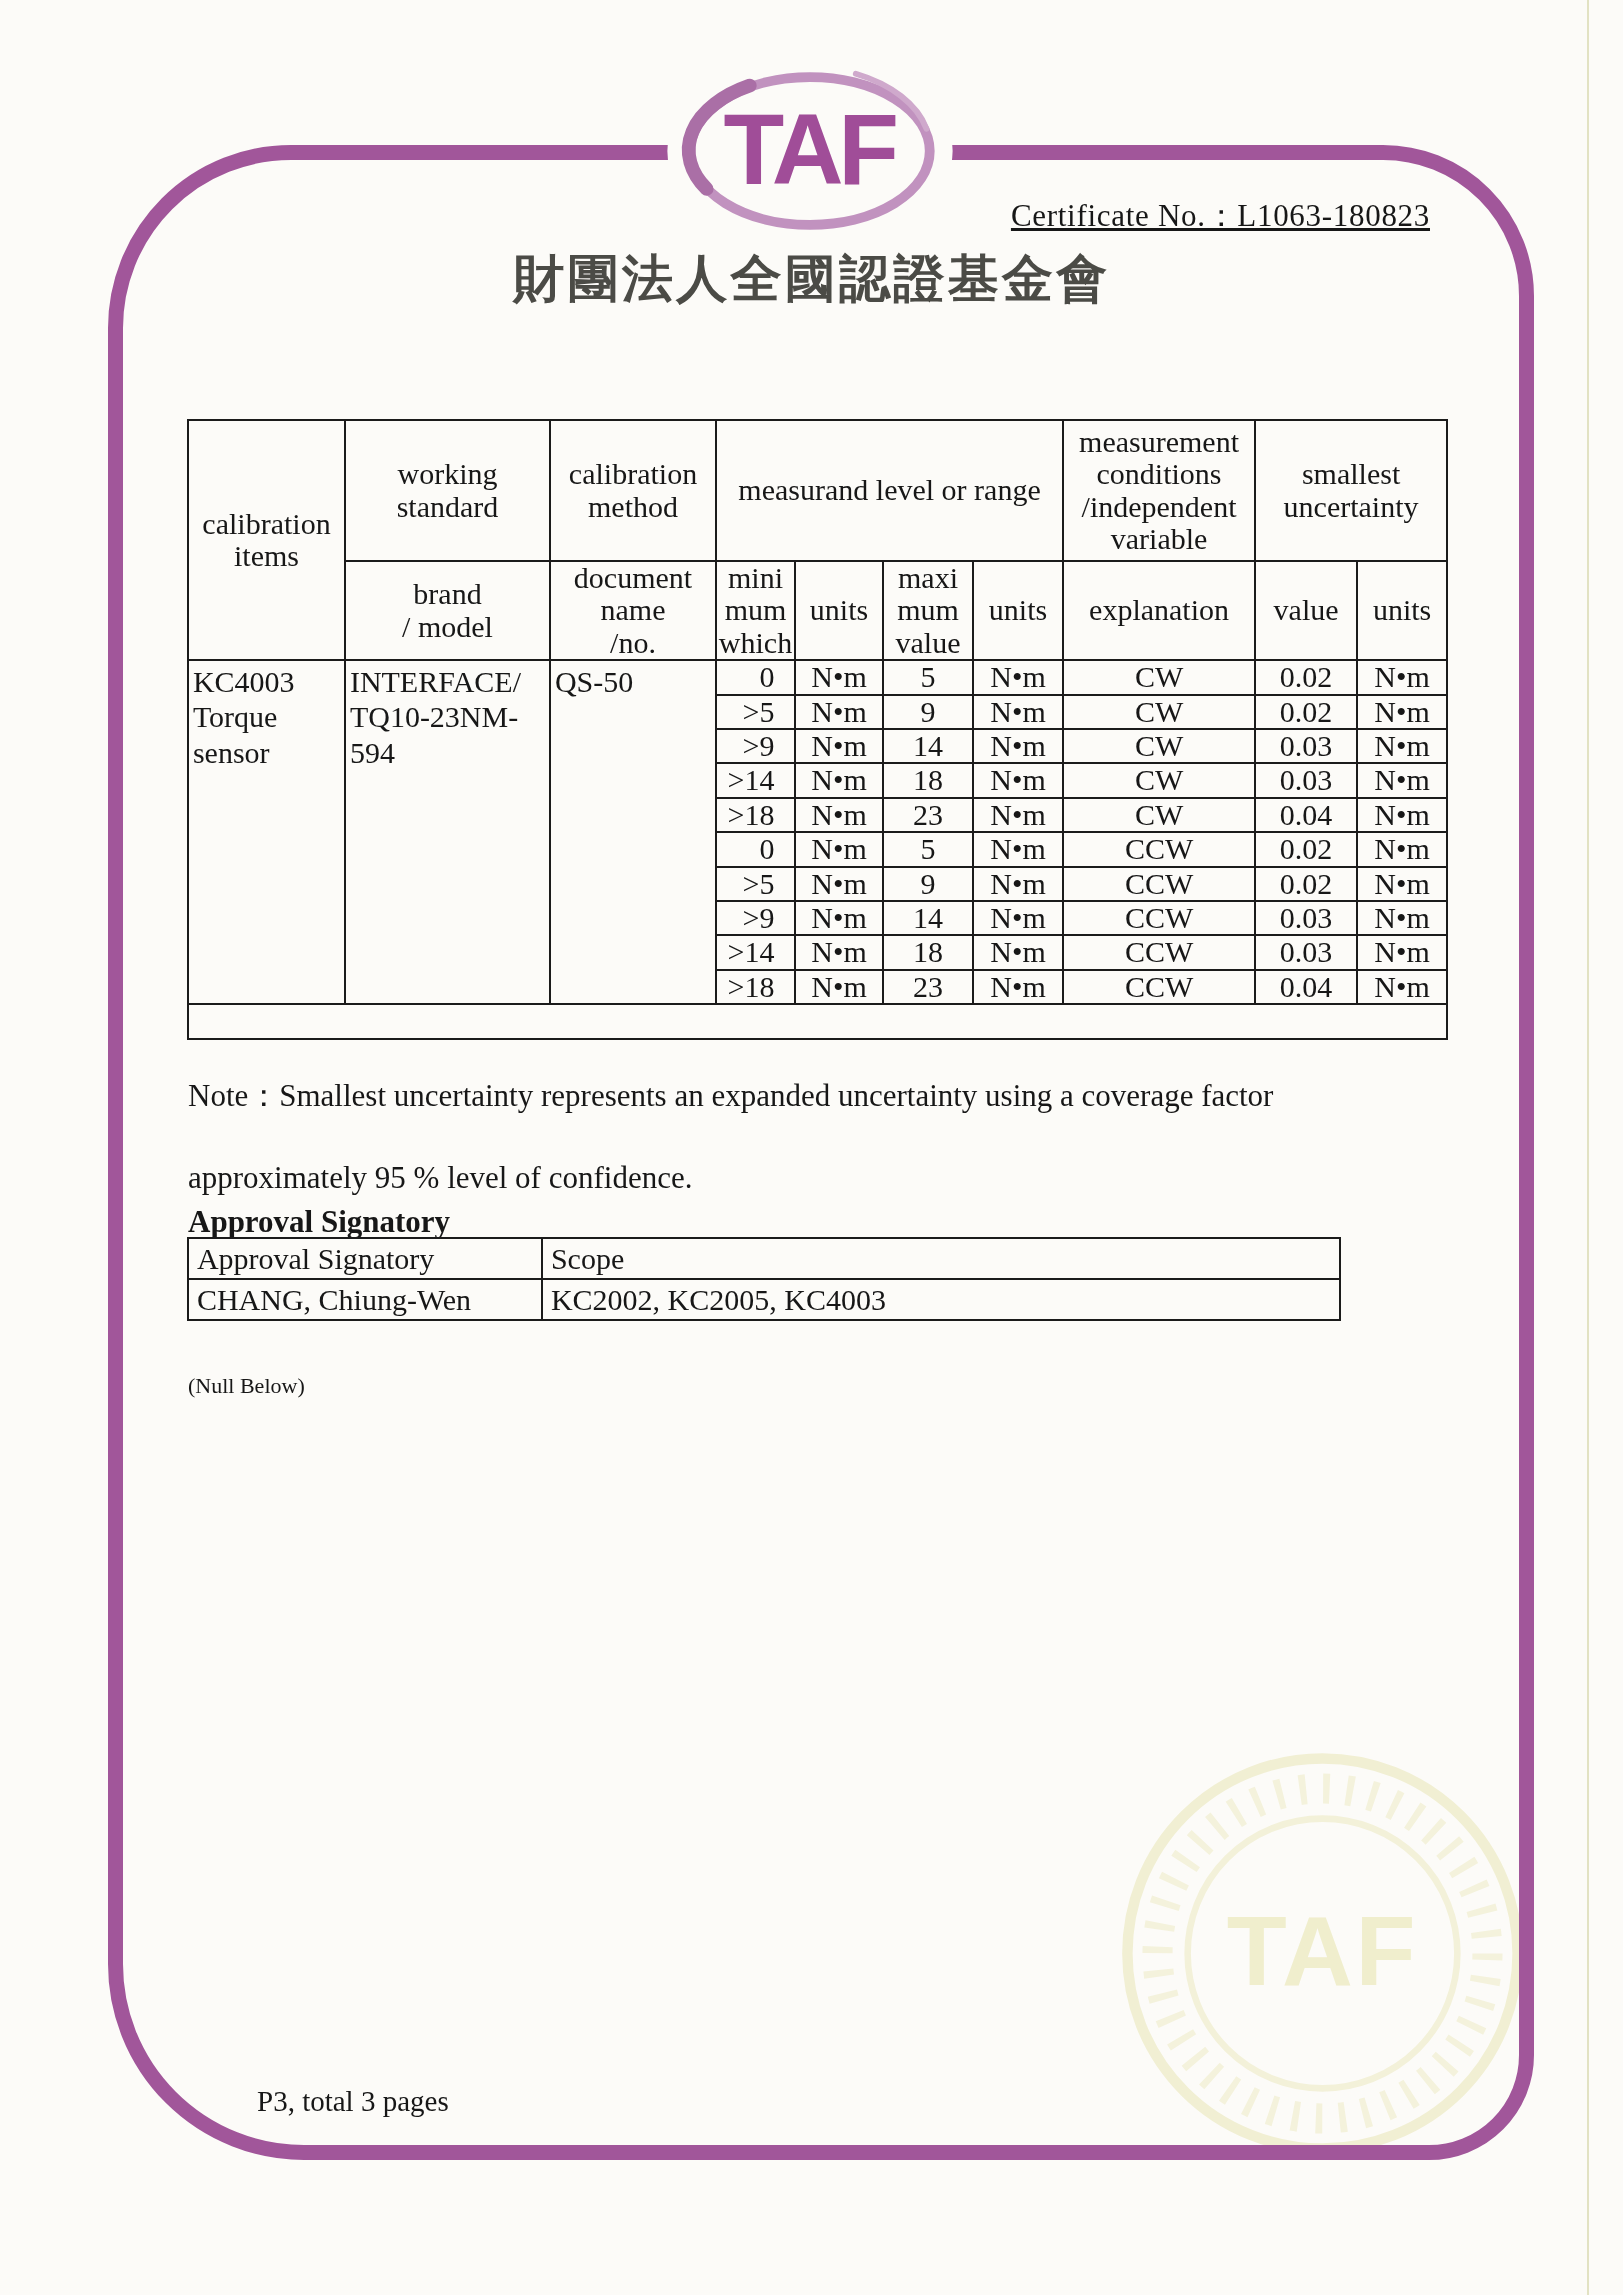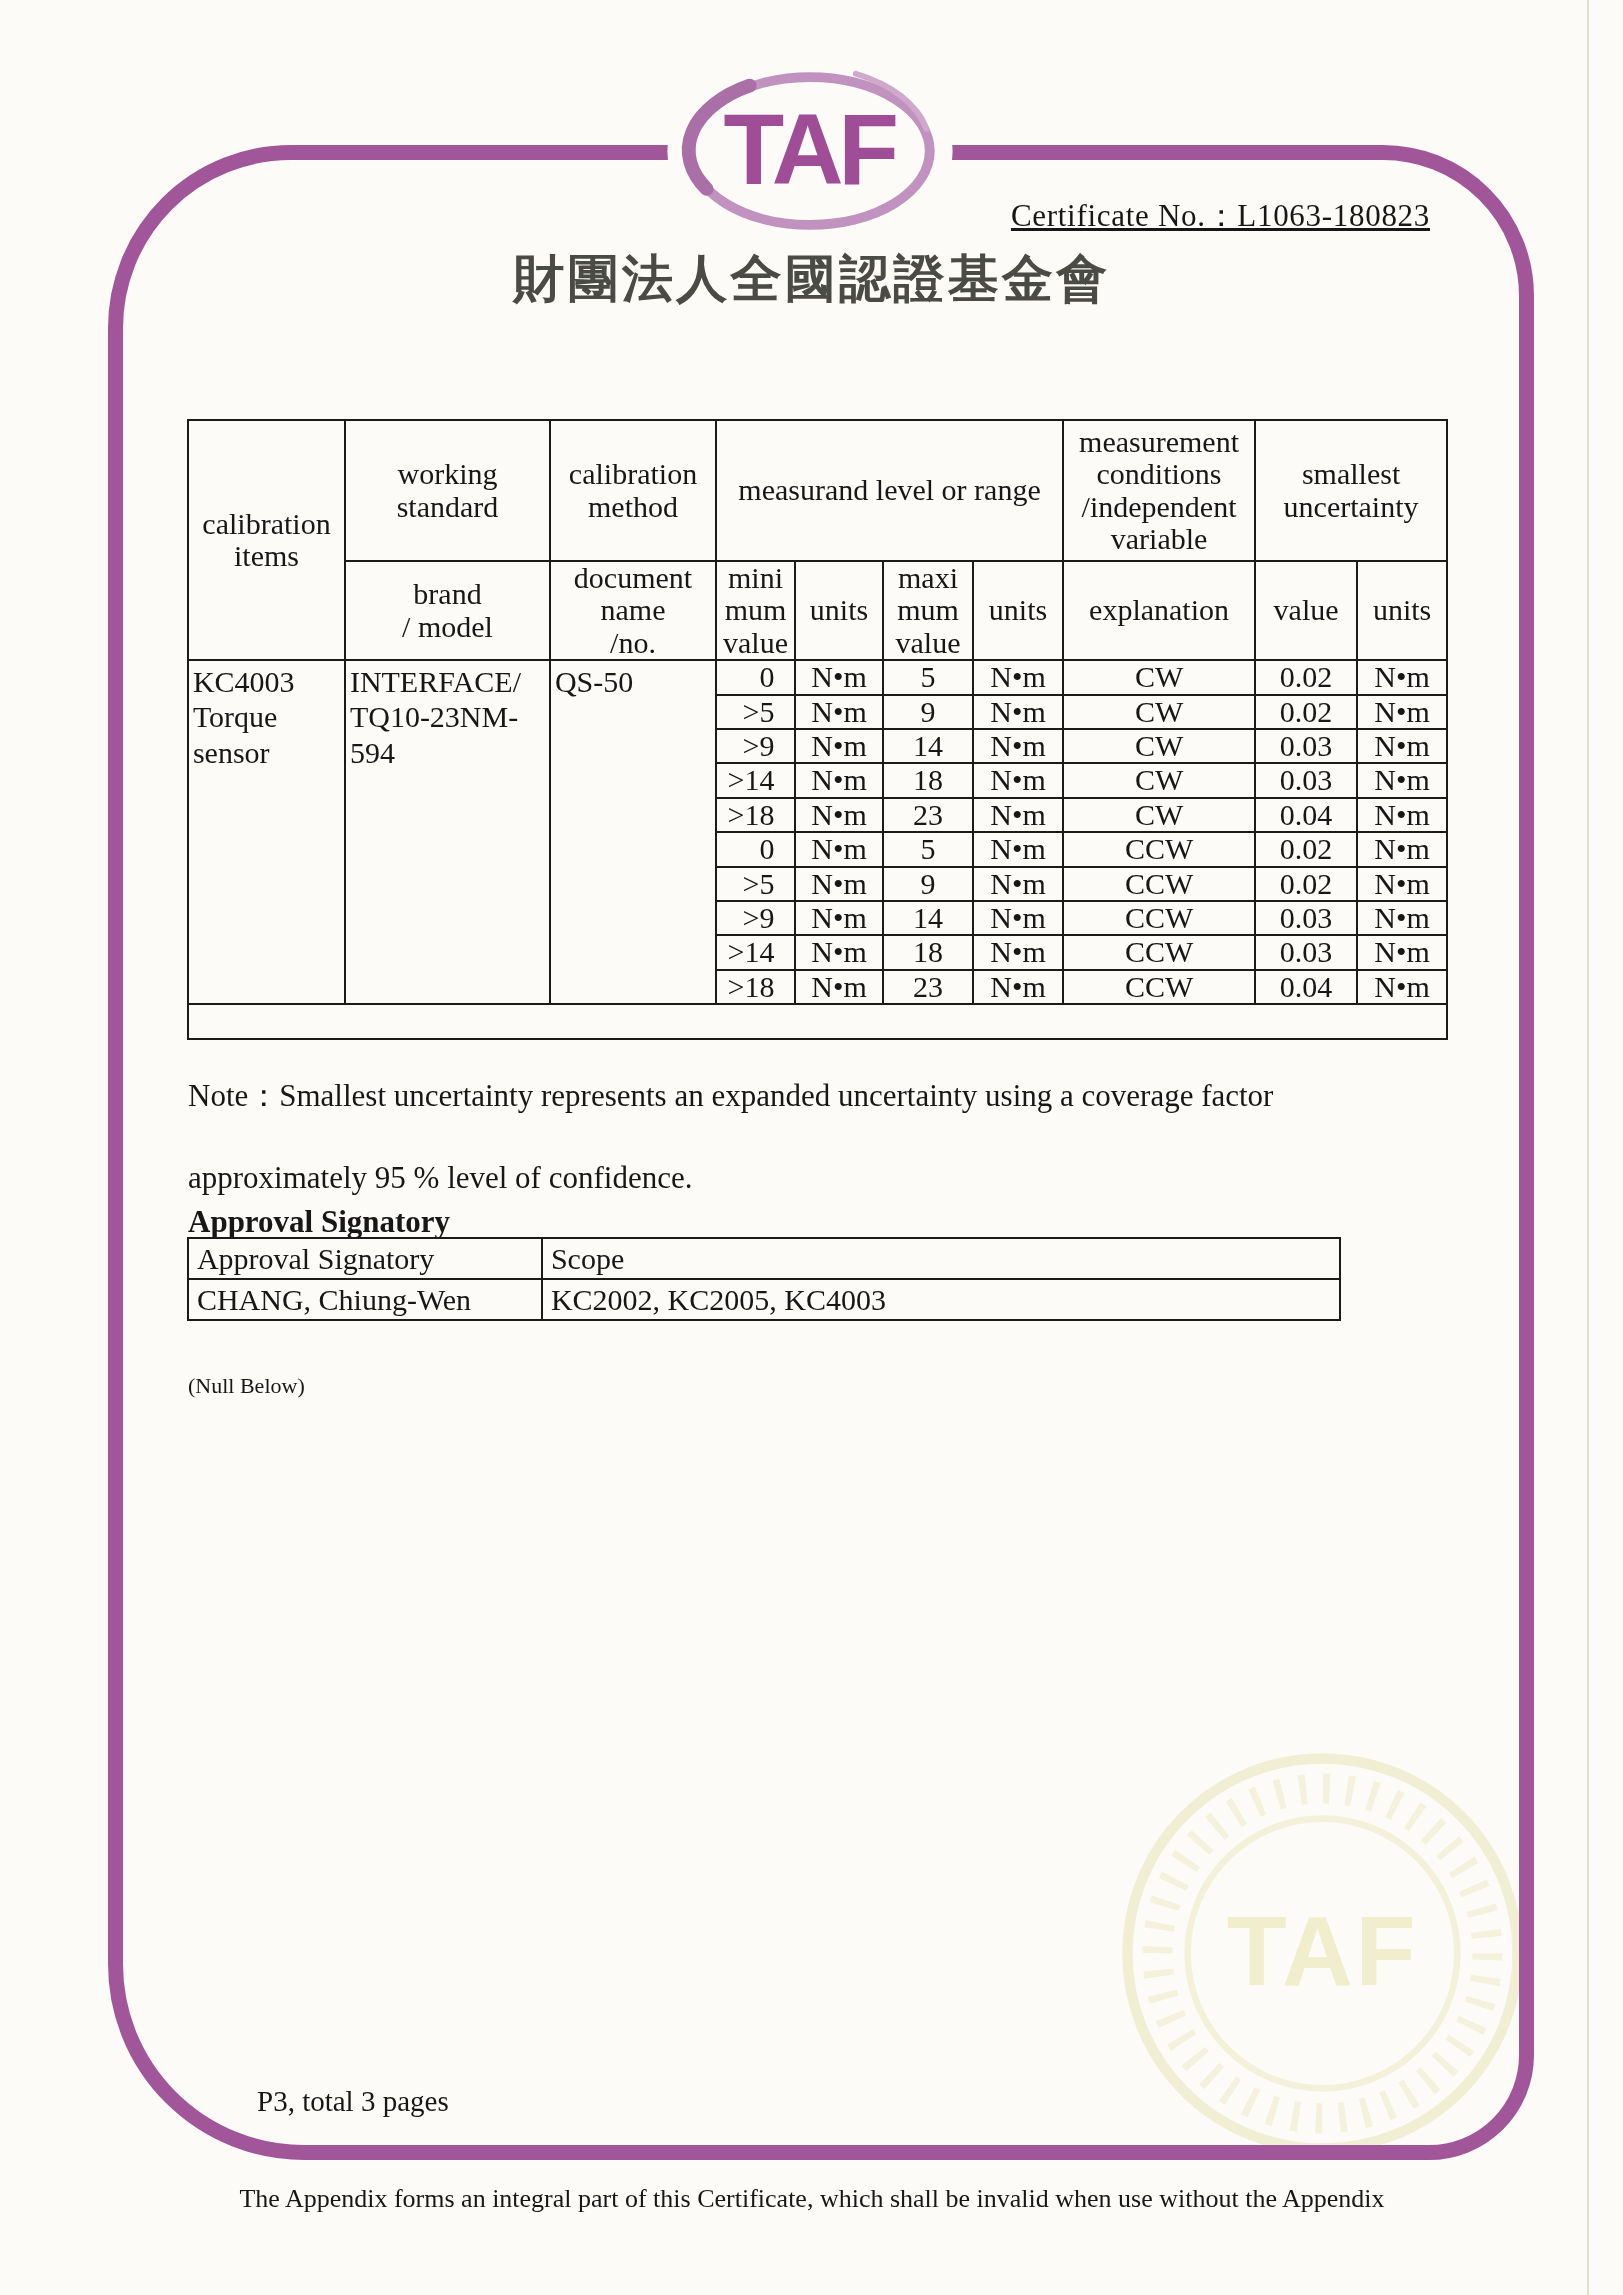--- a/index.html
+++ b/index.html
@@ -153,21 +153,21 @@
 uncertainty</th>
       </tr>
       <tr>
         <th class="pre">brand
 / model</th>
         <th class="pre">document
 name
 /no.</th>
         <th class="pre">mini
 mum
-value</th>
+which</th>
         <th>units</th>
         <th class="pre">maxi
 mum
 value</th>
         <th>units</th>
         <th>explanation</th>
         <th>value</th>
         <th>units</th>
       </tr>
     </thead>
@@ -291,16 +291,15 @@
       </tr>
       <tr>
         <td>CHANG, Chiung-Wen</td>
         <td>KC2002, KC2005, KC4003</td>
       </tr>
     </tbody>
   </table>
   <div class="null-below">(Null Below)</div>
 
   <div class="page-info">P3, total 3 pages</div>
-  <div class="appendix-note">The Appendix forms an integral part of this Certificate, which shall be invalid when use without the Appendix</div>
 
 </div>
 
 
 </body></html>

